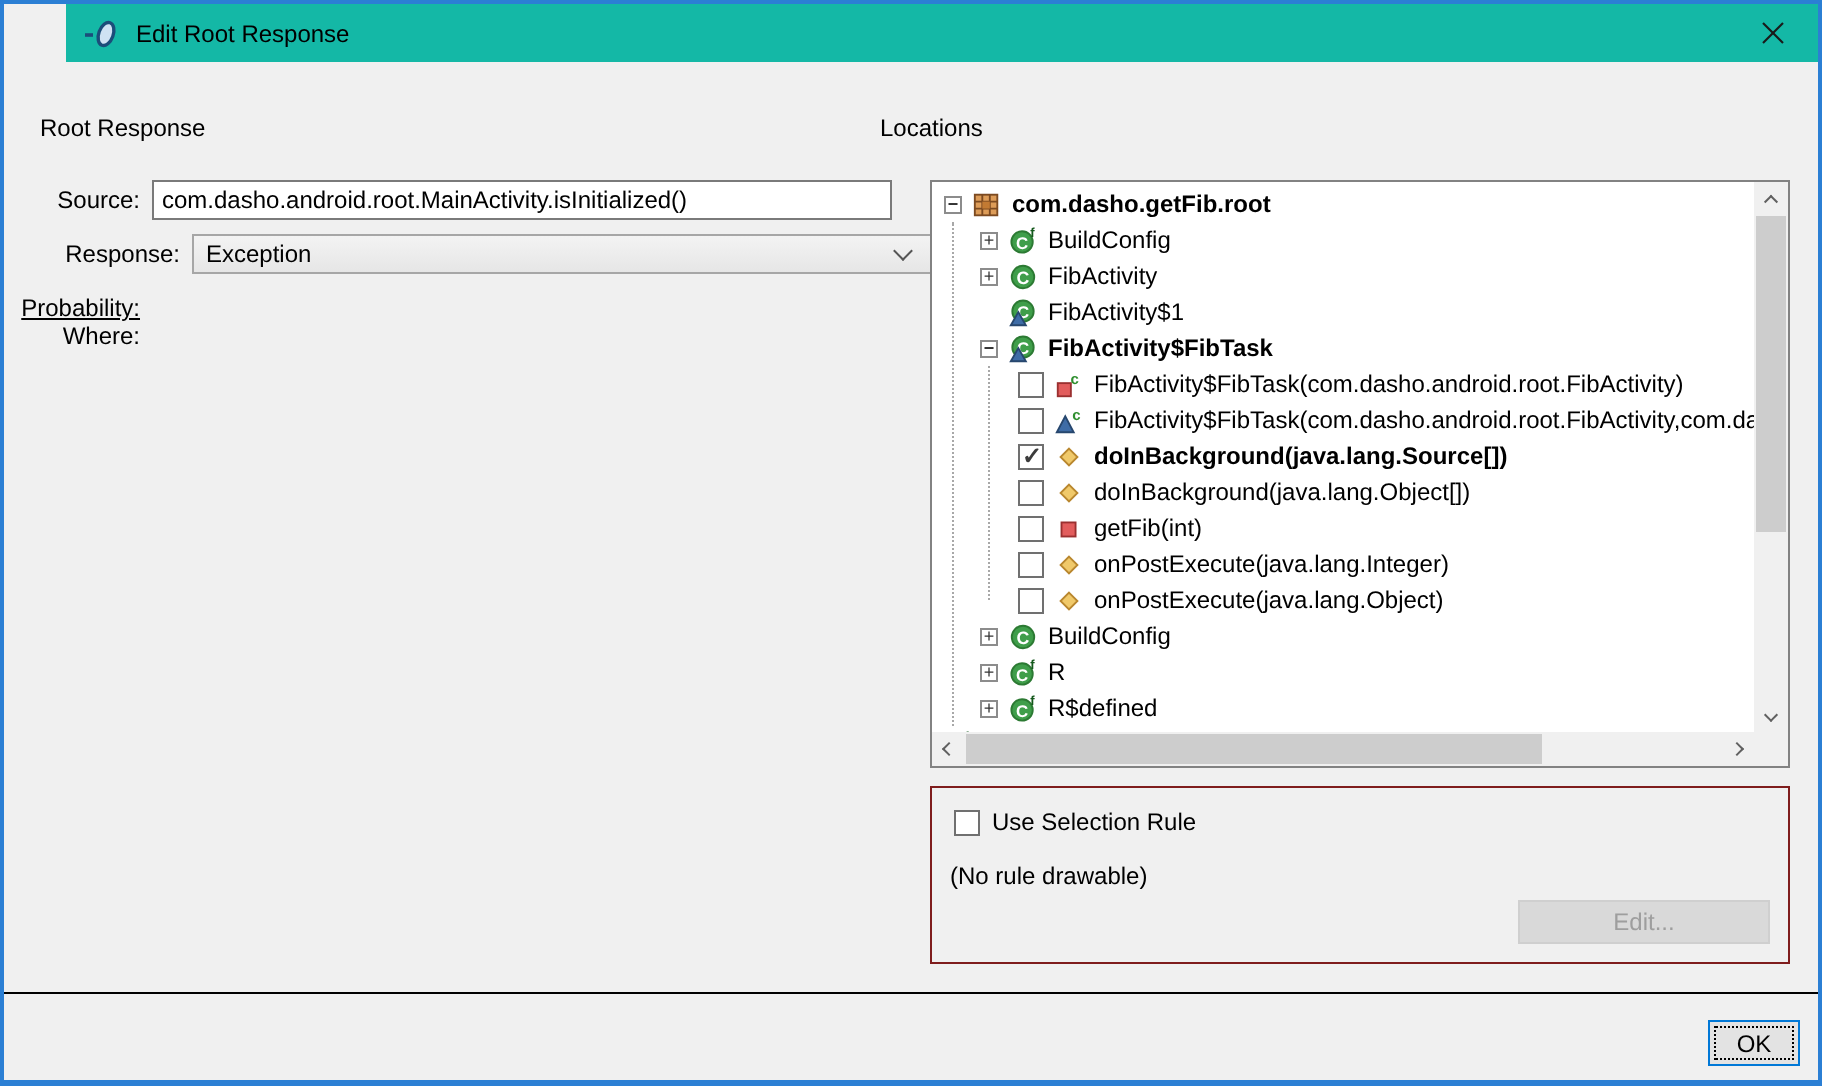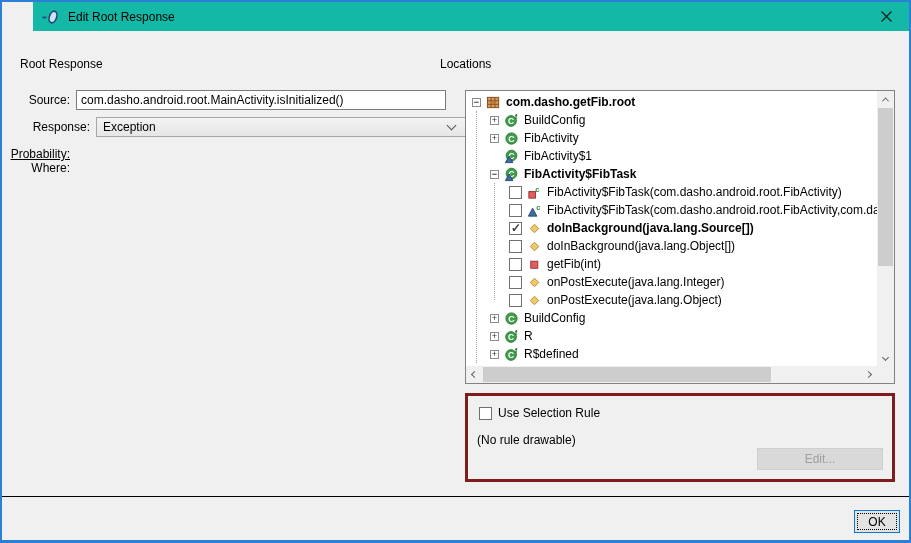--- a/index.html
+++ b/index.html
@@ -53,21 +53,21 @@
   .corner { position:absolute; right:0; bottom:0; width:17px; height:17px; background:#f0f0f0; }
   .sb-btn { position:absolute; width:17px; height:17px; display:flex; align-items:center; justify-content:center; }
   .sb-thumb-v { position:absolute; left:1px; width:15px; background:#cdcdcd; }
   .sb-thumb-h { position:absolute; top:1px; height:15px; background:#cdcdcd; }
   .chev-s { width:5px; height:5px; border-right:1.3px solid #606060; border-bottom:1.3px solid #606060; }
   .up    { transform:rotate(-135deg) translate(-1px,-1px); }
   .down  { transform:rotate(45deg); }
   .left  { transform:rotate(135deg); }
   .right { transform:rotate(-45deg); }
   
-  .rule-panel { position:absolute; left:463px; top:391px; width:430px; height:89px; border:3px solid #7f1d1d; }
+  .rule-panel { position:absolute; left:463px; top:391px; width:430px; height:89px; border:1px solid #7f1d1d; }
   .rule-cb-row { position:absolute; left:11px; top:10px; display:flex; align-items:center; }
   .rule-cb-row .cb { margin-right:6px; }
   .rule-status { position:absolute; left:9px; top:37px; }
   .edit-btn {
     position:absolute; right:9px; bottom:9px; width:126px; height:22px;
     background:#d9d9d9; color:#9e9e9e; border:1px solid #cfcfcf;
     font-family:"Liberation Sans", sans-serif; font-size:12px;
   }
   
   .separator { position:absolute; left:0; top:494px; width:100%; height:1px; background:#000; }

